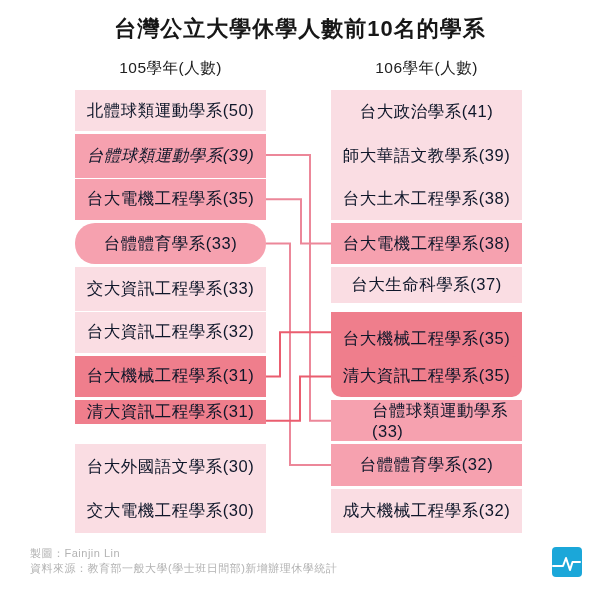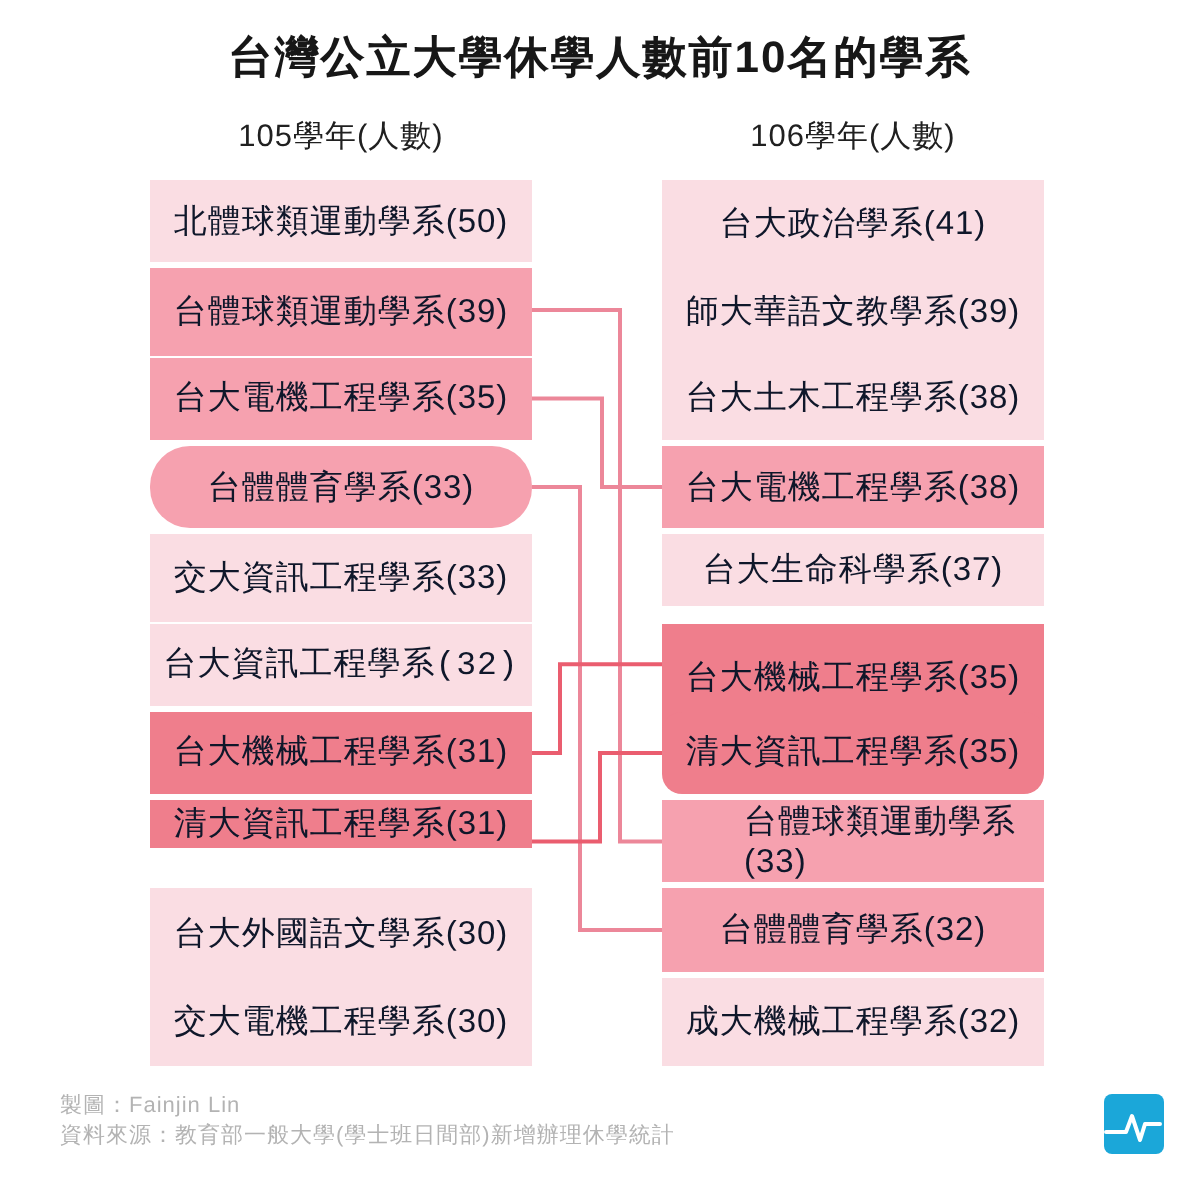--- a/index.html
+++ b/index.html
@@ -63,33 +63,33 @@
       <polyline points="266,199.25 301,199.25 301,243.54999999999998 331,243.54999999999998" class="line-medium"></polyline>
       <polyline points="266,243.54999999999998 290,243.54999999999998 290,465.04999999999995 331,465.04999999999995" class="line-medium"></polyline>
       <polyline points="266,376.44999999999993 280,376.44999999999993 280,332.15 331,332.15" class="line-dark"></polyline>
       <polyline points="266,420.74999999999994 300,420.74999999999994 300,376.44999999999993 331,376.44999999999993" class="line-dark"></polyline>
     </svg>
 
   <div class="column left-col">
     <div class="row tone-light" style="top: 0px; height: 41.3px;">
         <span>北體球類運動學系(50)</span>
       </div>
-    <div class="row tone-medium" style="top: 44.3px; height: 44px;">
+    <div class="row tone-medium" style="top: 44.3px; height: 44px; font-style: italic;">
         <span>台體球類運動學系(39)</span>
       </div>
     <div class="row tone-medium" style="top: 88.6px; height: 41.3px;">
         <span>台大電機工程學系(35)</span>
       </div>
     <div class="row tone-medium" style="top: 132.9px; height: 41.3px; border-radius: 20px;">
         <span>台體體育學系(33)</span>
       </div>
     <div class="row tone-light" style="top: 177.2px; height: 44.3px;">
         <span>交大資訊工程學系(33)</span>
       </div>
-    <div class="row tone-light" style="top: 221.5px; height: 41.3px; font-family: Liberation Mono, monospace;">
+    <div class="row tone-light" style="top: 221.5px; height: 41.3px;">
         <span>台大資訊工程學系(32)</span>
       </div>
     <div class="row tone-dark" style="top: 265.8px; height: 41.3px;">
         <span>台大機械工程學系(31)</span>
       </div>
     <div class="row tone-dark" style="top: 310.1px; height: 24px;">
         <span>清大資訊工程學系(31)</span>
       </div>
     <div class="row tone-light" style="top: 354.4px; height: 44.3px;">
         <span>台大外國語文學系(30)</span>

